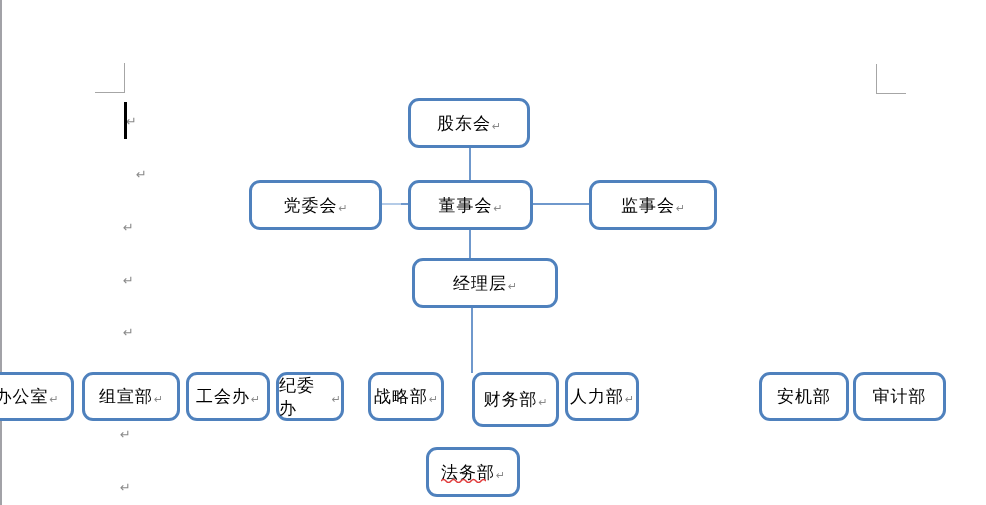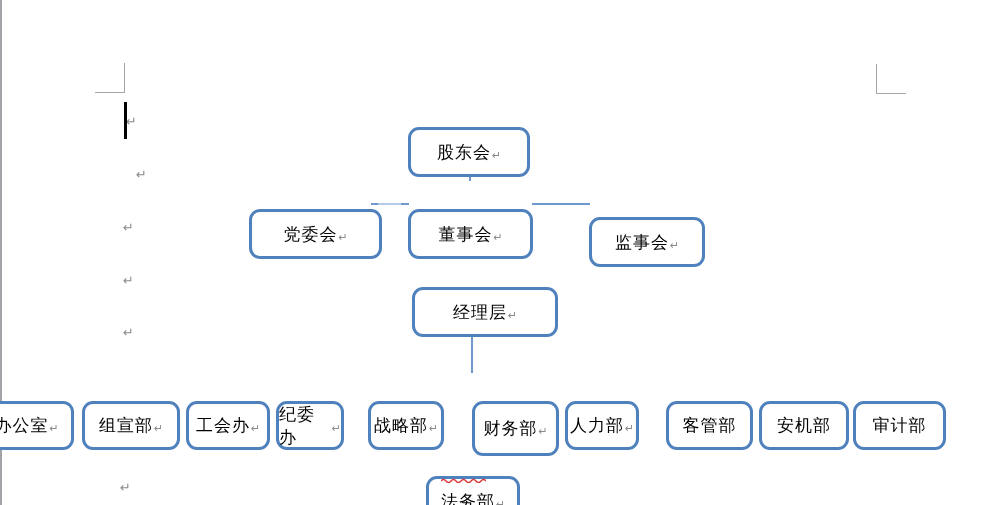--- a/index.html
+++ b/index.html
@@ -17,21 +17,20 @@
   .stage{position:relative;width:986px;height:505px;background:#fff;}
 
   .node{
     position:absolute;
     background:#fff;
     border:3px solid var(--box-border);
     border-radius:11px;
     display:flex;align-items:center;justify-content:center;
     font-size:17px;color:#000;letter-spacing:1px;
     z-index:3;
-    margin-top:29px;
   }
   .node .pmark{
     font-family:"DejaVu Sans","Liberation Sans",sans-serif;
     font-size:11px;color:var(--mark-gray);letter-spacing:0;
     margin-left:1px;transform:translateY(3px);
   }
 
   .connector{position:absolute;background:var(--connector);z-index:1;}
   .connector.vert{width:2px;}
   .connector.horz{height:2px;}
@@ -88,21 +87,21 @@
   </div>
 
   <div class="node" style="left:249px;top:180px;width:133px;height:50px">
     <span>党委会</span>
       <span class="pmark">↵</span>
   </div>
   <div class="node" style="left:408px;top:180px;width:125px;height:50px">
     <span>董事会</span>
       <span class="pmark">↵</span>
   </div>
-  <div class="node" style="left:589px;top:188px;width:116px;height:50px">
+  <div class="node" style="left:589px;top:180px;width:128px;height:50px">
     <span>监事会</span>
       <span class="pmark">↵</span>
   </div>
 
   <div class="node" style="left:412px;top:258px;width:146px;height:50px">
     <span>经理层</span>
       <span class="pmark">↵</span>
   </div>
 
   <div class="node" style="left:-18px;top:372px;width:92px;height:49px;border-radius:0 11px 11px 0;border-left:none">
@@ -126,23 +125,20 @@
       <span class="pmark">↵</span>
   </div>
   <div class="node" style="left:472px;top:372px;width:87px;height:55px">
     <span>财务部</span>
       <span class="pmark">↵</span>
   </div>
   <div class="node" style="left:565px;top:372px;width:74px;height:49px">
     <span>人力部</span>
       <span class="pmark">↵</span>
   </div>
-  <div class="node" style="left:666px;top:372px;width:87px;height:49px">
-    <span>客管部</span>
-  </div>
   <div class="node" style="left:759px;top:372px;width:90px;height:49px">
     <span>安机部</span>
   </div>
   <div class="node" style="left:853px;top:372px;width:93px;height:49px">
     <span>审计部</span>
   </div>
 
   <div class="node" style="left:426px;top:447px;width:94px;height:50px">
     <span>法务部</span>
       <span class="pmark">↵</span>

